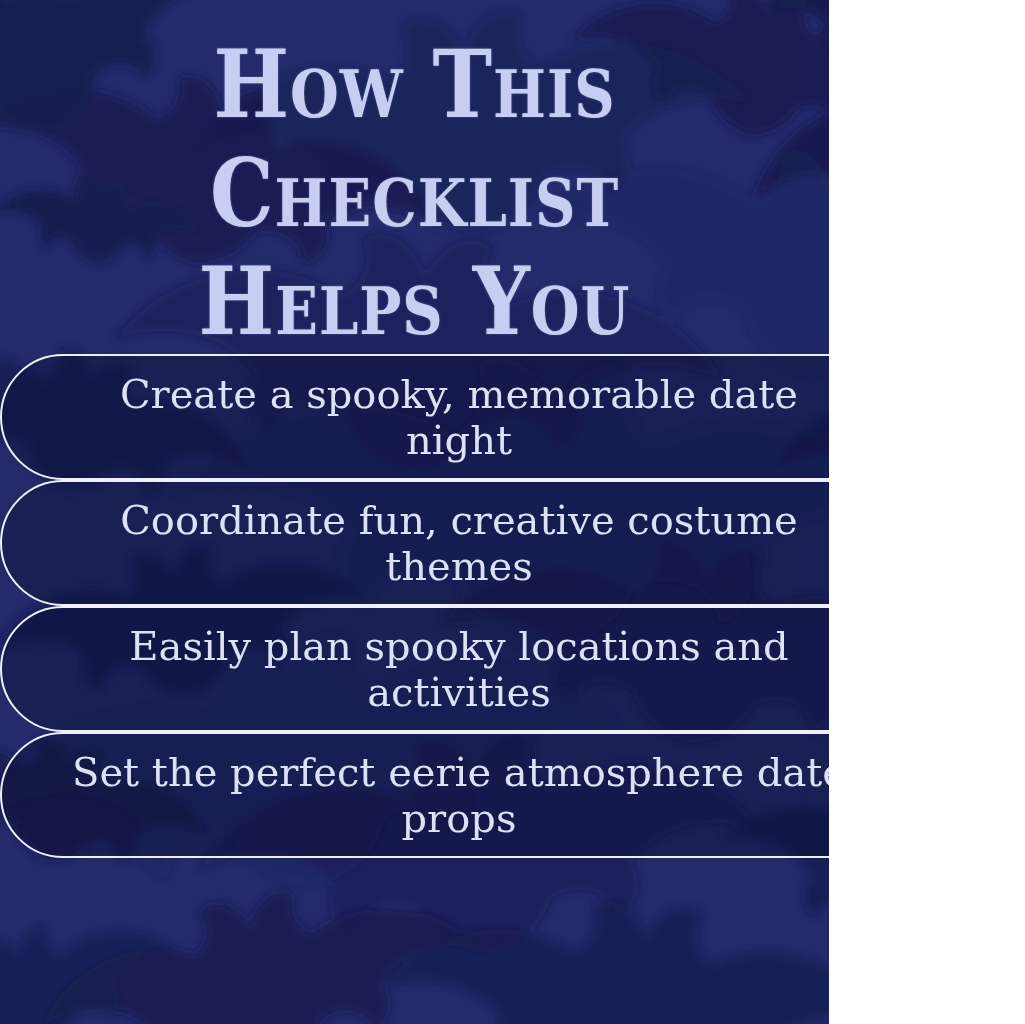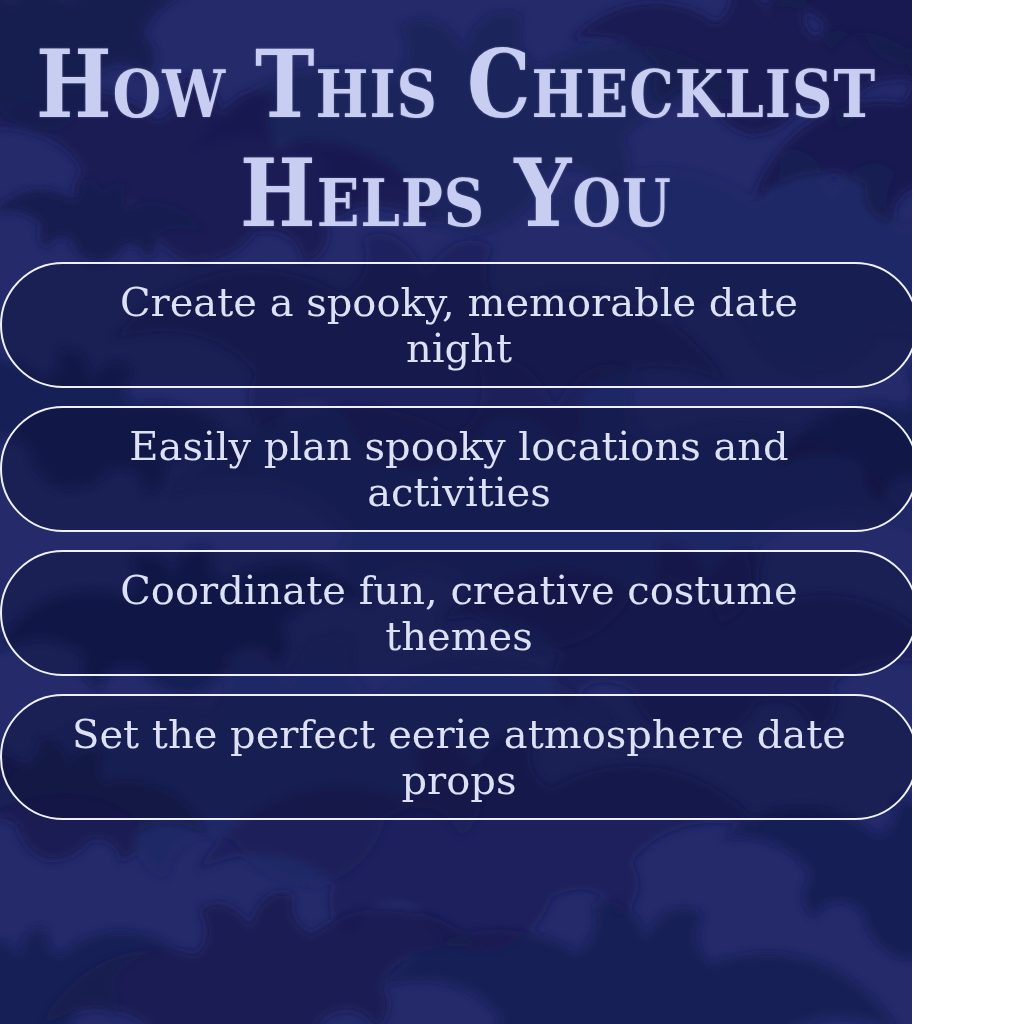--- a/index.html
+++ b/index.html
@@ -5,21 +5,21 @@
   html, body {
     margin: 0;
     padding: 0;
     width: 1025px;
     height: 1024px;
     overflow: hidden;
     font-family: "DejaVu Serif", serif;
   }
   .canvas {
     position: relative;
-    width: 912px;
+    width: 829px;
     height: 1024px;
     background: #242a6a;
     overflow: hidden;
   }
   .bats {
     position: absolute;
     inset: 0;
     display: block;
   }
   .content {
@@ -41,21 +41,20 @@
     text-shadow: 0 0 2px rgba(200,205,242,0.35);
   }
   .title .line { display: block; }
   .list {
     list-style: none;
     margin: 48px auto 0 auto;
     padding: 0;
     width: 918px;
     display: flex;
     flex-direction: column;
-    gap: 18px;
   }
   .pill {
     box-sizing: border-box;
     height: 126px;
     border: 2px solid #eef1fb;
     border-radius: 63px;
     background: rgba(9, 12, 43, 0.35);
     display: flex;
     align-items: center;
     justify-content: center;
@@ -114,24 +113,24 @@
     <h1 class="title">
       <span class="line">How This Checklist</span>
       <span class="line">Helps You</span>
     </h1>
 
     <ul class="list">
       <li class="pill">
         <span class="pill-text">Create a spooky, memorable date night</span>
       </li>
       <li class="pill">
-        <span class="pill-text">Easily plan spooky locations and activities</span>
+        <span class="pill-text">Coordinate fun, creative costume themes</span>
       </li>
       <li class="pill">
-        <span class="pill-text">Coordinate fun, creative costume themes</span>
+        <span class="pill-text">Easily plan spooky locations and activities</span>
       </li>
       <li class="pill">
         <span class="pill-text">Set the perfect eerie atmosphere date props</span>
       </li>
     </ul>
 
   </div>
 </div>
 
 </body></html>

